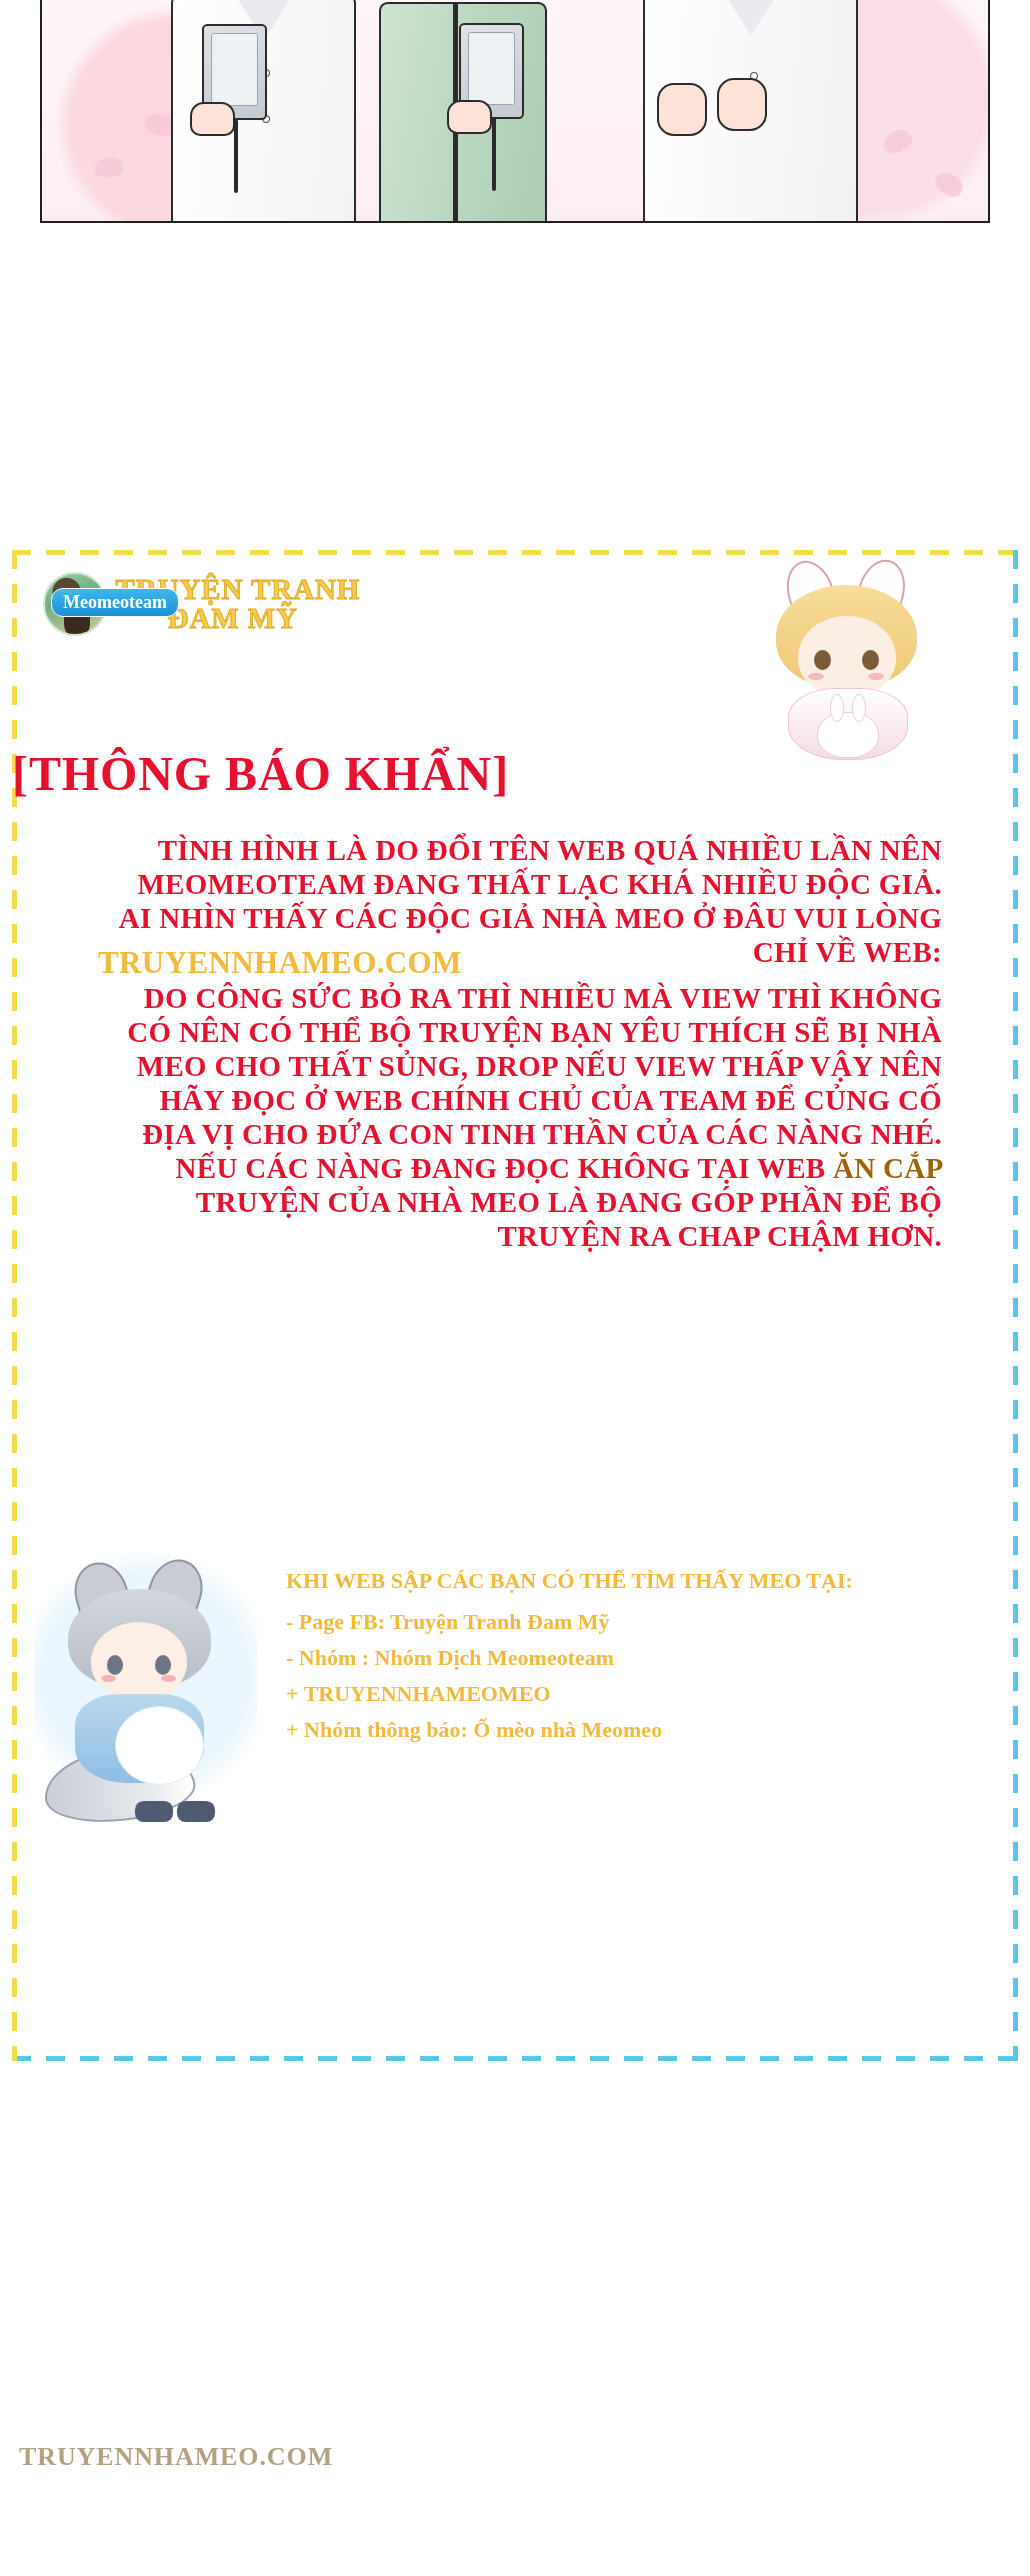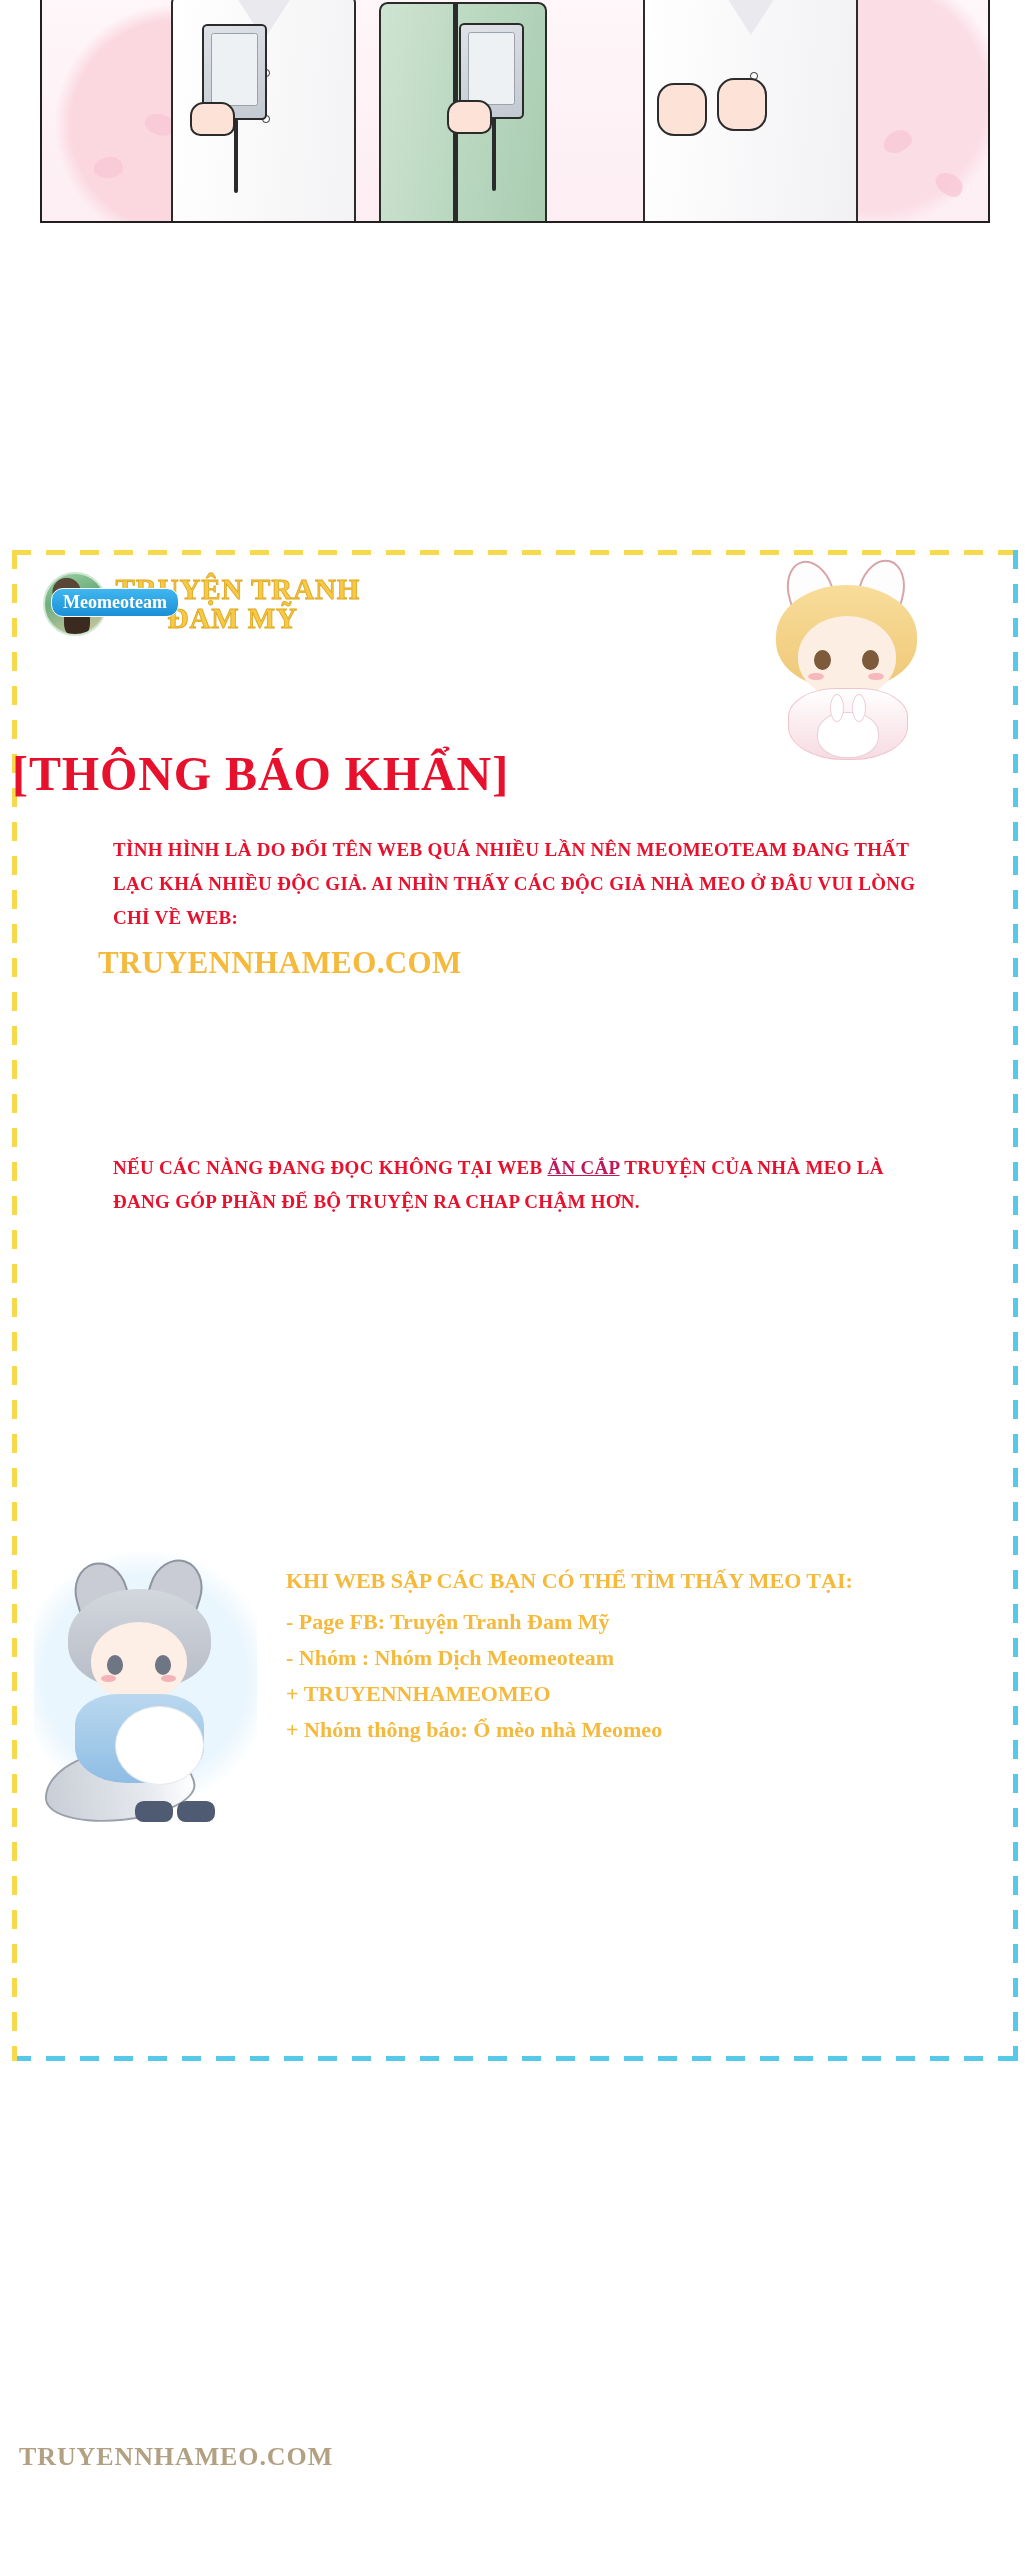--- a/index.html
+++ b/index.html
@@ -250,39 +250,39 @@
     letter-spacing: 0.9px;
   }
 
   
   .body-block {
     position: absolute;
     left: 101px; right: 76px;
     font-family: "Liberation Serif", serif;
     color: #e8112d;
     font-weight: bold;
-    font-size: 19px;
+    font-size: 29px;
     line-height: 34px;
     letter-spacing: 0.3px;
+    text-align: right;
   }
   #para1 { top: 283px; }
   .weburl {
     position: absolute;
     left: 86px; top: 395px;
     font-family: "Liberation Serif", serif;
     font-weight: bold;
     font-size: 31px;
     color: #f5b93c;
     letter-spacing: 0.4px;
   }
   #para2 { top: 431px; }
   #para3 { top: 601px; left: 101px; }
   .steal {
-    color: #be185d;
-    text-decoration: underline;
+    color: #a16207;
   }
 
   
   .fox-boy {
     position: absolute; left: 22px; top: 1000px;
     width: 223px; height: 283px;
   }
   .fb-glow {
     position: absolute; inset: 0;
     background: radial-gradient(circle at 50% 45%, #eaf6fd 0 103px, rgba(234,246,253,0) 129px);
@@ -436,20 +436,21 @@
       <div class="cg-body"></div>
       <div class="cg-bunny"></div>
     </div>
 
     <div class="headline">[THÔNG BÁO KHẨN]</div>
 
     <div class="body-block" id="para1">TÌNH HÌNH LÀ DO ĐỔI TÊN WEB QUÁ NHIỀU LẦN NÊN MEOMEOTEAM ĐANG THẤT LẠC KHÁ NHIỀU ĐỘC GIẢ. AI NHÌN THẤY CÁC ĐỘC GIẢ NHÀ MEO Ở ĐÂU VUI LÒNG CHỈ VỀ WEB:</div>
 
     <div class="weburl">TRUYENNHAMEO.COM</div>
 
+    <div class="body-block" id="para2">DO CÔNG SỨC BỎ RA THÌ NHIỀU MÀ VIEW THÌ KHÔNG CÓ NÊN CÓ THỂ BỘ TRUYỆN BẠN YÊU THÍCH SẼ BỊ NHÀ MEO CHO THẤT SỦNG, DROP NẾU VIEW THẤP VẬY NÊN HÃY ĐỌC Ở WEB CHÍNH CHỦ CỦA TEAM ĐỂ CỦNG CỐ ĐỊA VỊ CHO ĐỨA CON TINH THẦN CỦA CÁC NÀNG NHÉ.</div>
 
     <div class="body-block" id="para3">
       <span>NẾU CÁC NÀNG ĐANG ĐỌC KHÔNG TẠI WEB </span><span class="steal">ĂN CẮP</span><span> TRUYỆN CỦA NHÀ MEO LÀ ĐANG GÓP PHẦN ĐỂ BỘ TRUYỆN RA CHAP CHẬM HƠN.</span>
     </div>
 
     <div class="fox-boy">
       <div class="fb-glow"></div>
       <div class="fb-ear l"></div>
       <div class="fb-ear r"></div>
       <div class="fb-tail"></div>

